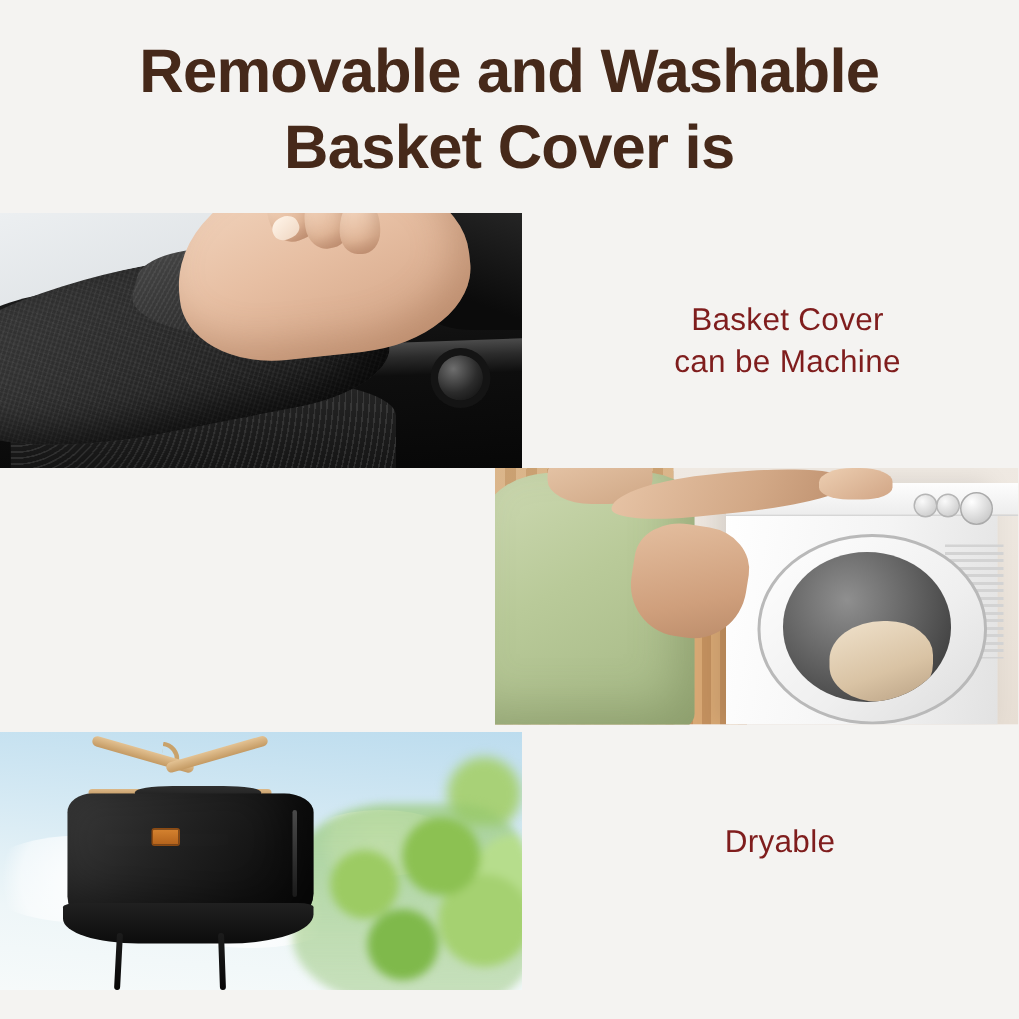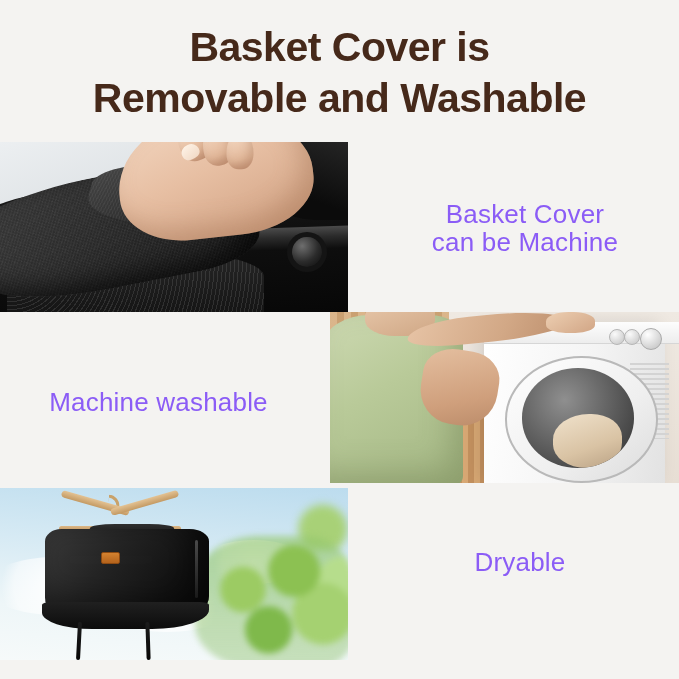--- a/index.html
+++ b/index.html
@@ -30,22 +30,22 @@
     font-weight: 700;
     font-size: 41px;
     line-height: 51px;
     letter-spacing: -0.5px;
   }
   .headline-line { display: block; white-space: nowrap; }
 
   
   .caption {
     position: absolute;
-    color: #8b5cf6;
-    font-size: 26px;
+    color: #7f1d1d;
+    font-size: 21px;
     line-height: 28px;
     text-align: center;
     font-weight: 400;
     letter-spacing: 0.2px;
   }
   .caption-removed { left: 380px; top: 200px; width: 290px; }
   .caption-washable { left: 16px;  top: 388px; width: 285px; }
   .caption-dryable  { left: 400px; top: 548px; width: 240px; }
 
   
@@ -310,22 +310,22 @@
     background: linear-gradient(180deg,#4a4a4a,#1a1a1a);
     border-radius:2px;
   }
 </style>
 </head>
 <body>
 
 <div class="infographic">
 
   <div class="headline">
+    <span class="headline-line">Removable and Washable</span>
     <span class="headline-line">Basket Cover is</span>
-    <span class="headline-line">Removable and Washable</span>
   </div>
 
   <div class="photo photo-velcro">
     <div class="p1">
       <div class="p1-sky"></div>
       <div class="p1-body"></div>
       <div class="p1-bar"></div>
       <div class="p1-velcro"></div>
       <div class="p1-fabric"></div>
       <div class="p1-strap"></div>
@@ -363,21 +363,20 @@
         <div class="p2-laundry2"></div>
       </div>
       <div class="p2-person"></div>
       <div class="p2-head"></div>
       <div class="p2-arm-up"></div>
       <div class="p2-arm-low"></div>
       <div class="p2-hand-top"></div>
     </div>
   </div>
 
-  <div class="caption caption-washable">Machine washable</div>
 
   <div class="photo photo-hanger">
     <div class="p3">
       <div class="p3-sky"></div>
       <div class="p3-cloud p3-c1"></div>
       <div class="p3-cloud p3-c2"></div>
       <div class="p3-cloud p3-c3"></div>
       <div class="p3-trees2"></div>
       <div class="p3-trees"></div>
       <div class="p3-hanger-hook"></div>

